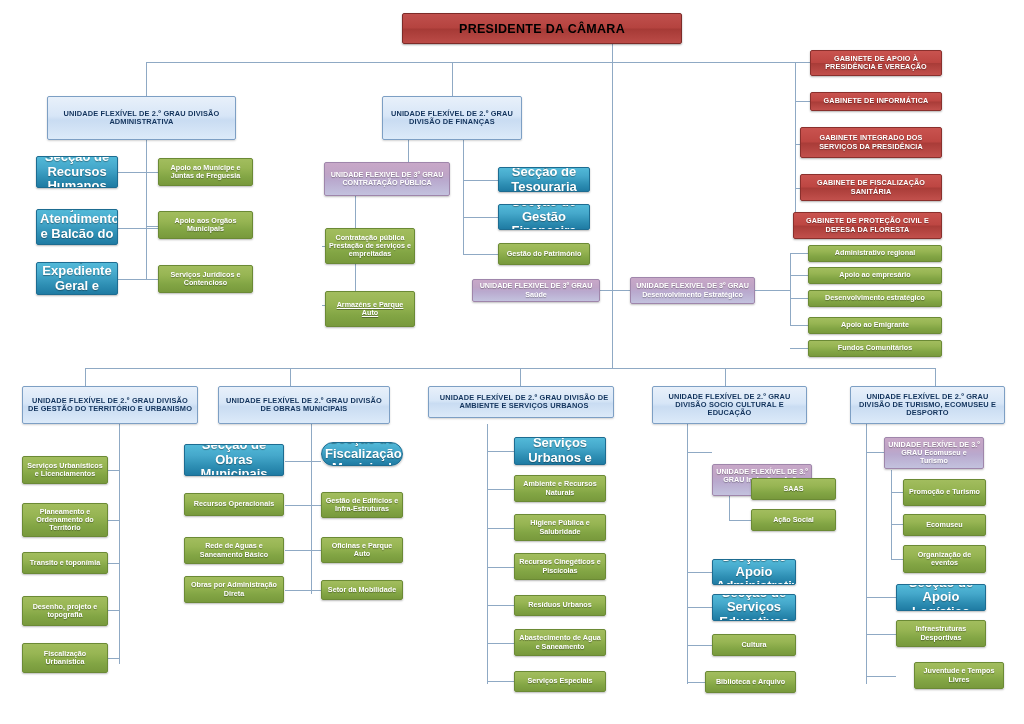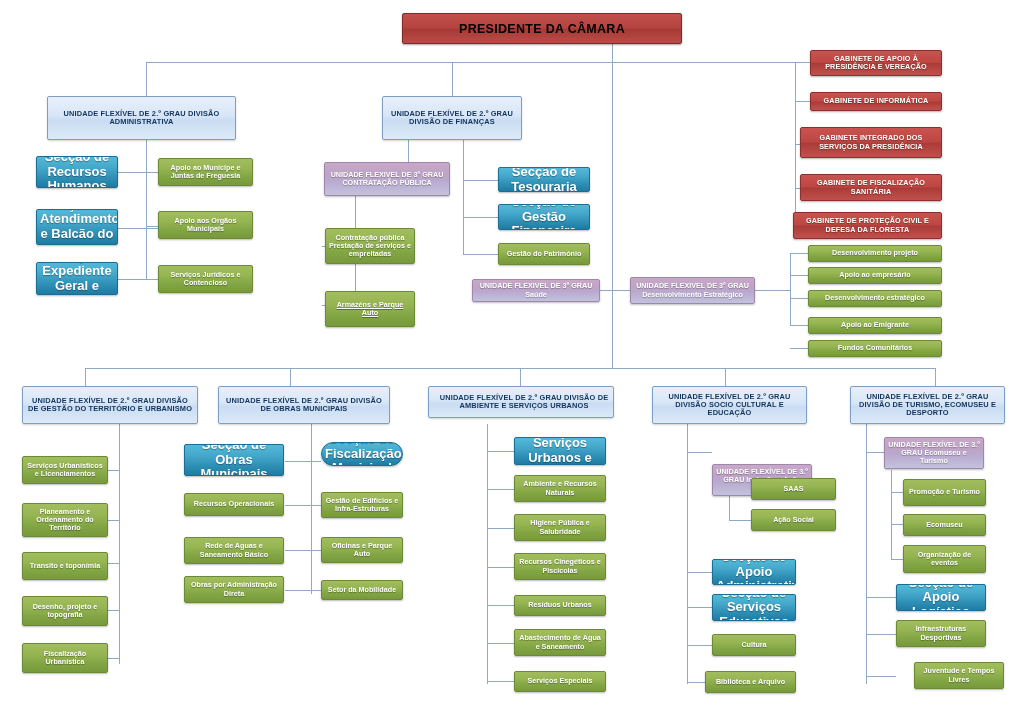--- a/index.html
+++ b/index.html
@@ -256,21 +256,21 @@
     <span>Gestão do Património</span>
     </div>
 
   <div class="node n-purple" style="left:472px;top:279px;width:128px;height:23px;">
     <span>UNIDADE FLEXIVEL DE 3º GRAU Saúde</span>
     </div>
   <div class="node n-purple" style="left:630px;top:277px;width:125px;height:27px;">
     <span>UNIDADE FLEXIVEL DE 3º GRAU Desenvolvimento Estratégico</span>
     </div>
   <div class="node n-green" style="left:808px;top:245px;width:134px;height:17px;">
-    <span>Desenvolvimento projeto</span>
+    <span>Administrativo regional</span>
     </div>
   <div class="node n-green" style="left:808px;top:267px;width:134px;height:17px;">
     <span>Apoio ao empresário</span>
     </div>
   <div class="node n-green" style="left:808px;top:290px;width:134px;height:17px;">
     <span>Desenvolvimento estratégico</span>
     </div>
   <div class="node n-green" style="left:808px;top:317px;width:134px;height:17px;">
     <span>Apoio ao Emigrante</span>
     </div>
@@ -280,21 +280,21 @@
 
   <div class="node n-blue" style="left:22px;top:386px;width:176px;height:38px;">
     <span>UNIDADE FLEXÍVEL DE 2.º GRAU DIVISÃO DE GESTÃO DO TERRITÓRIO E URBANISMO</span>
     </div>
   <div class="node n-green" style="left:22px;top:456px;width:86px;height:28px;">
     <span>Serviços Urbanísticos e Licenciamentos</span>
     </div>
   <div class="node n-green" style="left:22px;top:503px;width:86px;height:34px;">
     <span>Planeamento e Ordenamento do Território</span>
     </div>
-  <div class="node n-green" style="left:22px;top:552px;width:86px;height:28px;">
+  <div class="node n-green" style="left:22px;top:552px;width:86px;height:22px;">
     <span>Transito e toponímia</span>
     </div>
   <div class="node n-green" style="left:22px;top:596px;width:86px;height:30px;">
     <span>Desenho, projeto e topografia</span>
     </div>
   <div class="node n-green" style="left:22px;top:643px;width:86px;height:30px;">
     <span>Fiscalização Urbanística</span>
     </div>
 
   <div class="node n-blue" style="left:218px;top:386px;width:172px;height:38px;">

